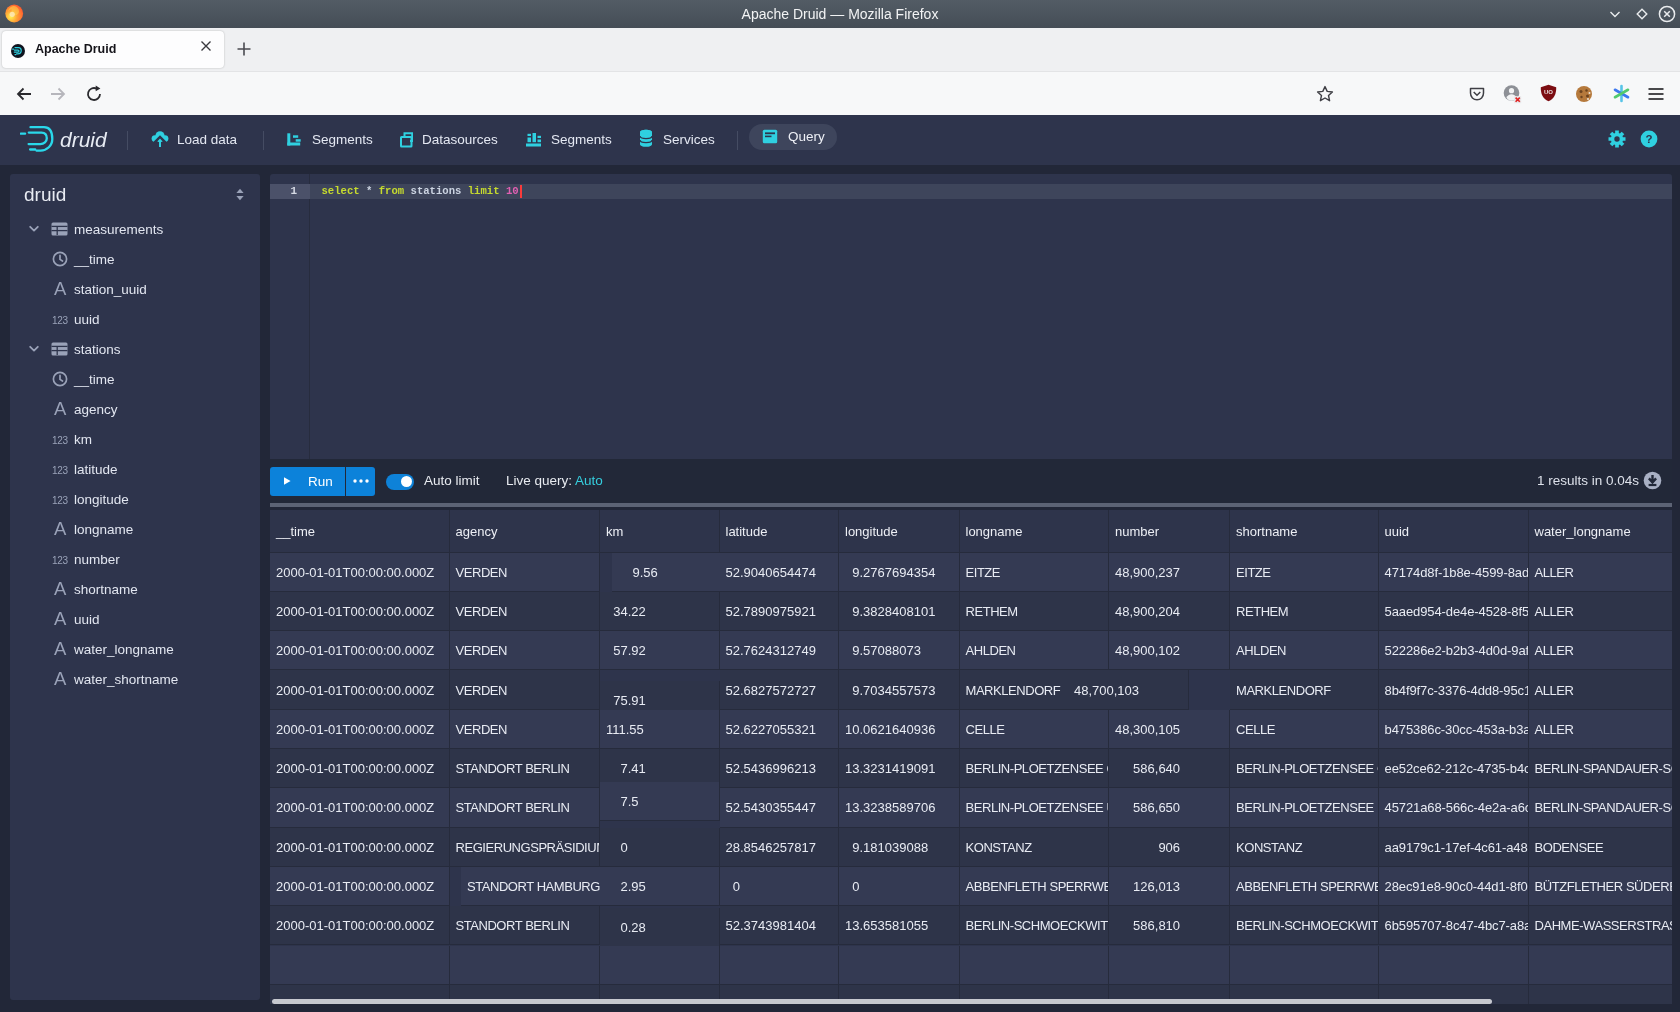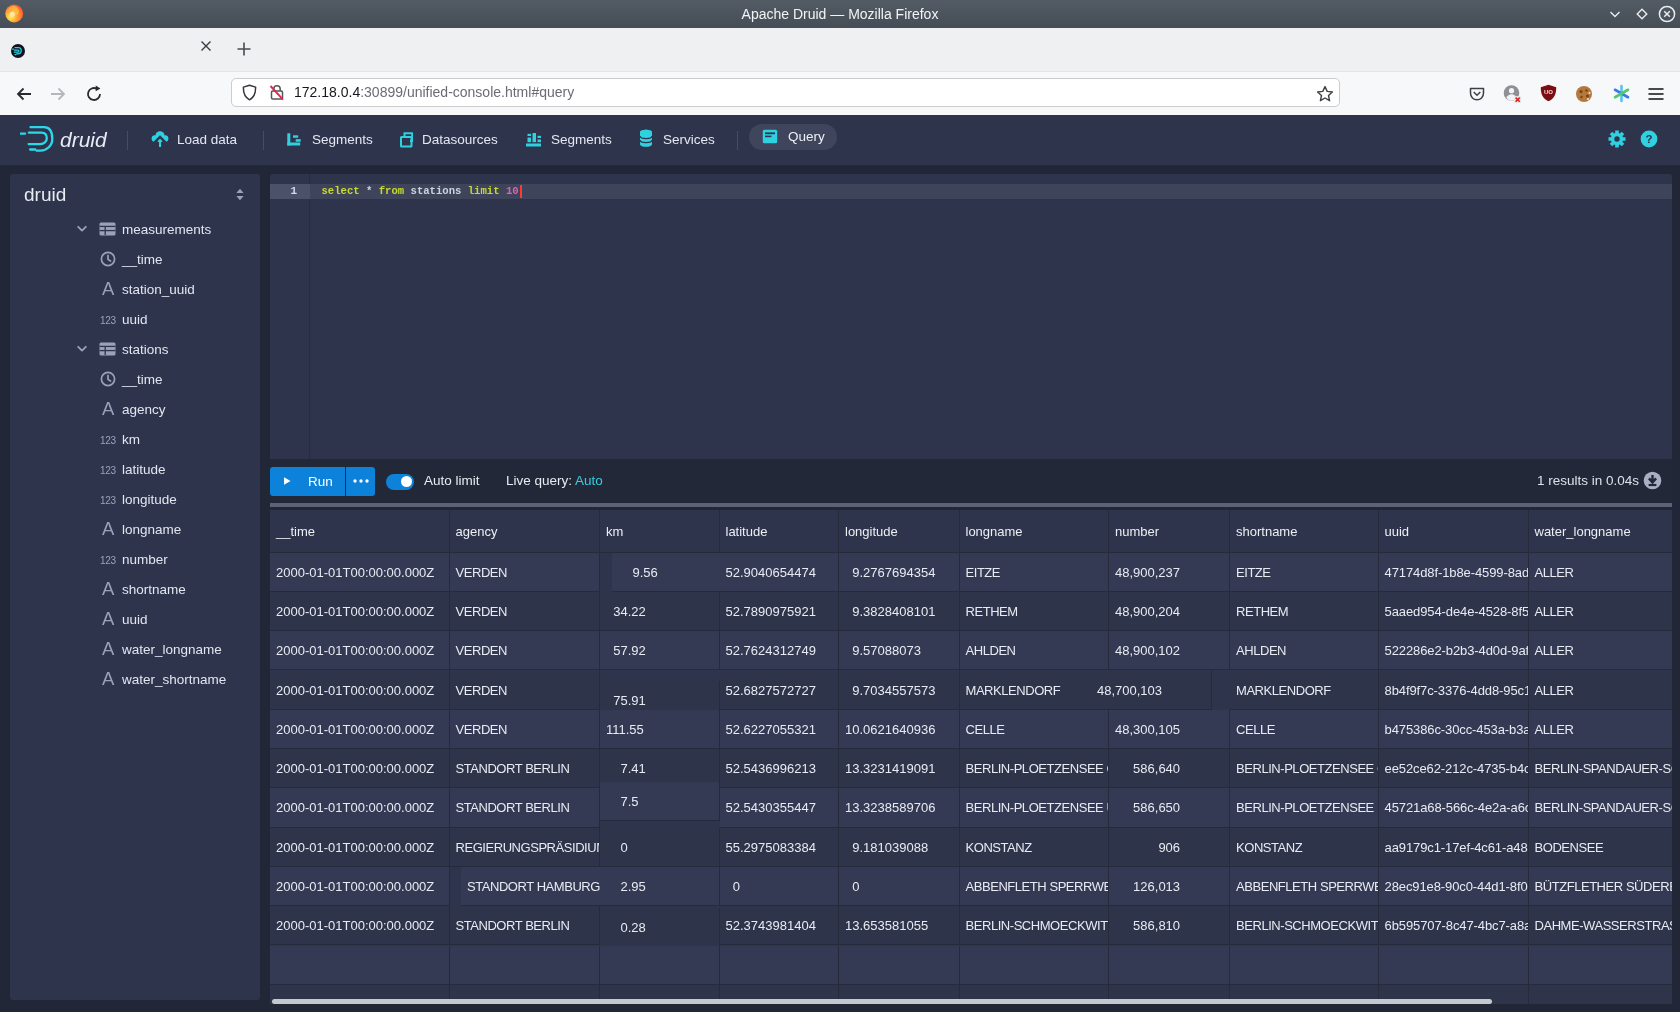--- a/index.html
+++ b/index.html
@@ -18,21 +18,21 @@
 #urltext .g { color:#6b6b74; }
 
 #dnav { position:absolute; left:0; top:115px; width:1680px; height:50px; background:#2e344c; }
 #dnav .item { position:absolute; top:0; height:50px; line-height:50px; color:#e4e8f2; font-size:13.5px; }
 #dnav .sep { position:absolute; top:16px; width:1px; height:19px; background:#454c63; }
 #qpill { position:absolute; left:749px; top:9px; width:88px; height:25.5px; background:#3e455c; border-radius:13px; }
 #qpill .t { position:absolute; left:39px; top:0; height:25.5px; line-height:25.5px; font-size:13.5px; color:#eef0f6;}
 
 #sidebar { position:absolute; left:10px; top:174px; width:250px; height:826px; background:#2e344c; border-radius:3px; }
 #sidebar .hdr { position:absolute; left:14px; top:10px; font-size:19px; color:#e9ecf3; }
-.trow { position:absolute; left:0; width:250px; height:30px; color:#e2e6f0; font-size:13.5px;margin-left:48px; }
+.trow { position:absolute; left:0; width:250px; height:30px; color:#e2e6f0; font-size:13.5px; }
 .trow .txt { position:absolute; left:64px; top:50%; transform:translateY(-50%); white-space:nowrap; }
 .tico { position:absolute; left:41px; top:50%; transform:translateY(-50%); }
 .cico { position:absolute; left:42px; top:50%; transform:translateY(-50%); }
 #editor { position:absolute; left:270px; top:174px; width:1402px; height:284.5px; background:#2e344c; border-radius:3px 3px 0 0; overflow:hidden;}
 #gutter { position:absolute; left:0; top:0; width:40px; height:284.5px; border-right:1px solid #272c3e; }
 #galine { position:absolute; left:0; top:9.9px; width:40px; height:15.2px; background:#4b5169; }
 #aline { position:absolute; left:40px; right:0; top:9.9px; height:15.2px; background:#3e455b; }
 #lnum { position:absolute; left:0; top:10.3px; width:27px; height:14.2px; line-height:14.2px; text-align:right; font-family:"Liberation Mono",monospace; font-size:11px; font-weight:700; color:#d6dae4; }
 #code { position:absolute; left:51.5px; top:10.3px; height:14.2px; line-height:14.2px; font-family:"Liberation Mono",monospace; font-size:10.6px; font-weight:700; white-space:pre; color:#ccd4e2; }
 #code .k { color:#c6da2e; } #code .n { color:#e060b2; }
@@ -89,20 +89,23 @@
       </svg>
     </div>
 <div class="abs" style="left:1658px;top:5px">
       <svg width="18" height="18" viewBox="0 0 18 18">
         <circle cx="9" cy="9" r="7.6" fill="none" stroke="#e9ebed" stroke-width="1.5"></circle>
         <path d="M6.2 6.2 L11.8 11.8 M11.8 6.2 L6.2 11.8" stroke="#e9ebed" stroke-width="1.5"></path>
       </svg>
     </div>
 </div>
 <div id="tabbar">
+    <div id="tab">
+      <div class="t">Apache Druid</div>
+    </div>
 <div class="abs" style="left:10.5px;top:16px">
       <svg width="14" height="14" viewBox="0 0 14 14">
         <circle cx="7" cy="7" r="7" fill="#10141f"></circle>
         <g fill="none" stroke="#2fd0e0" stroke-width="1.25" stroke-linecap="round">
           <path d="M4 3.6 H7.6 C9.6 3.6 10.2 5.2 10.2 6.6 C10.2 8.4 8.7 9.9 6.8 9.9 L5.6 9.9"></path>
           <path d="M3.4 6.1 H7 C7.8 6.1 8 6.6 8 7 C8 7.6 7.5 8 6.9 8 L3.3 8"></path>
           <path d="M1.6 5 L2.6 5"></path>
           <path d="M4 10.6 L4.8 10.6"></path>
         </g>
       </svg>
@@ -112,37 +115,20 @@
         <path d="M3.5 3.5 L12.5 12.5 M12.5 3.5 L3.5 12.5" stroke="#39393f" stroke-width="1.4"></path>
       </svg>
     </div>
 <div class="abs" style="left:236px;top:13px;opacity:0.9">
       <svg width="16" height="16" viewBox="0 0 16 16">
         <path d="M8 1.5 V14.5 M1.5 8 H14.5" stroke="#39393f" stroke-width="1.6"></path>
       </svg>
     </div>
 </div>
 <div id="urlrow">
-    <div id="urlbox">
-      <div id="urltext">172.18.0.4<span class="g">:30899/unified-console.html#query</span></div>
-<div class="abs" style="left:10px;top:5px">
-        <svg width="15" height="17" viewBox="0 0 15 17">
-          <path d="M7.5 1.2 L13.6 3.1 C13.8 8.5 12 13.3 7.5 15.8 C3 13.3 1.2 8.5 1.4 3.1 Z" fill="none" stroke="#35353b" stroke-width="1.5" stroke-linejoin="round"></path>
-        </svg>
-      </div>
-<div class="abs" style="left:36px;top:5px">
-        <svg width="19" height="17" viewBox="0 0 19 17">
-          <g fill="none" stroke="#55555c" stroke-width="1.5">
-            <rect x="3.5" y="7" width="11" height="8" rx="1.2"></rect>
-            <path d="M5.8 7 V5 A3.2 3.2 0 0 1 12.2 5 V7"></path>
-          </g>
-          <line x1="2.5" y1="2" x2="15" y2="15.6" stroke="#e22850" stroke-width="1.9"></line>
-        </svg>
-      </div>
-</div>
 <div class="abs" style="left:14px;top:12px">
       <svg width="20" height="20" viewBox="0 0 20 20">
         <path d="M17 10 H4 M9.5 4.5 L4 10 L9.5 15.5" fill="none" stroke="#2a2a2e" stroke-width="1.8"></path>
       </svg>
     </div>
 <div class="abs" style="left:48px;top:12px">
       <svg width="20" height="20" viewBox="0 0 20 20">
         <path d="M3 10 H16 M10.5 4.5 L16 10 L10.5 15.5" fill="none" stroke="#b6b6bc" stroke-width="1.8"></path>
       </svg>
     </div>
@@ -501,21 +487,21 @@
 <div class="cell odd" style="left:839px;top:121.1px;width:121px;height:39.3px"><span>48,900,102</span></div>
 <div class="cell odd caps" style="left:960px;top:121.1px;width:148.5px;height:39.3px"><span>AHLDEN</span></div>
 <div class="cell odd uu" style="left:1108.5px;top:121.1px;width:150.0px;height:39.3px"><span>522286e2-b2b3-4d0d-9af3-cbd07e9e2c70</span></div>
 <div class="cell odd caps" style="left:1258.5px;top:121.1px;width:178.5px;height:39.3px"><span>ALLER</span></div>
 <div class="cell even" style="left:0px;top:160.39999999999998px;width:179.5px;height:39.3px"><span>2000-01-01T00:00:00.000Z</span></div>
 <div class="cell even caps" style="left:179.5px;top:160.39999999999998px;width:150.5px;height:39.3px"><span>VERDEN</span></div>
 <div class="cell even" style="left:330px;top:171px;width:119.5px;height:39.3px"><span><i>0</i>75.91</span></div>
 <div class="cell even" style="left:449.5px;top:160.39999999999998px;width:119.5px;height:39.3px"><span>52.6827572727</span></div>
 <div class="cell even" style="left:569px;top:160.39999999999998px;width:120.5px;height:39.3px"><span><i>0</i>9.7034557573</span></div>
 <div class="cell even caps" style="left:689.5px;top:160.39999999999998px;width:149.5px;height:39.3px"><span>MARKLENDORF</span></div>
-<div class="cell even" style="left:821px;top:160.39999999999998px;width:121px;height:39.3px"><span>48,700,103</span></div>
+<div class="cell even" style="left:798px;top:160.39999999999998px;width:121px;height:39.3px"><span>48,700,103</span></div>
 <div class="cell even caps" style="left:960px;top:160.39999999999998px;width:148.5px;height:39.3px"><span>MARKLENDORF</span></div>
 <div class="cell even uu" style="left:1108.5px;top:160.39999999999998px;width:150.0px;height:39.3px"><span>8b4f9f7c-3376-4dd8-95c1-af9a0dc32d1e</span></div>
 <div class="cell even caps" style="left:1258.5px;top:160.39999999999998px;width:178.5px;height:39.3px"><span>ALLER</span></div>
 <div class="cell odd" style="left:0px;top:199.7px;width:179.5px;height:39.3px"><span>2000-01-01T00:00:00.000Z</span></div>
 <div class="cell odd caps" style="left:179.5px;top:199.7px;width:150.5px;height:39.3px"><span>VERDEN</span></div>
 <div class="cell odd" style="left:330px;top:199.7px;width:119.5px;height:39.3px"><span>111.55</span></div>
 <div class="cell odd" style="left:449.5px;top:199.7px;width:119.5px;height:39.3px"><span>52.6227055321</span></div>
 <div class="cell odd" style="left:569px;top:199.7px;width:120.5px;height:39.3px"><span>10.0621640936</span></div>
 <div class="cell odd caps" style="left:689.5px;top:199.7px;width:149.5px;height:39.3px"><span>CELLE</span></div>
 <div class="cell odd" style="left:839px;top:199.7px;width:121px;height:39.3px"><span>48,300,105</span></div>
@@ -538,21 +524,21 @@
 <div class="cell odd" style="left:449.5px;top:278.29999999999995px;width:119.5px;height:39.3px"><span>52.5430355447</span></div>
 <div class="cell odd" style="left:569px;top:278.29999999999995px;width:120.5px;height:39.3px"><span>13.3238589706</span></div>
 <div class="cell odd caps" style="left:689.5px;top:278.29999999999995px;width:149.5px;height:39.3px"><span>BERLIN-PLOETZENSEE UP</span></div>
 <div class="cell odd" style="left:839px;top:278.29999999999995px;width:121px;height:39.3px"><span><i>00,</i>586,650</span></div>
 <div class="cell odd caps" style="left:960px;top:278.29999999999995px;width:148.5px;height:39.3px"><span>BERLIN-PLOETZENSEE UP</span></div>
 <div class="cell odd uu" style="left:1108.5px;top:278.29999999999995px;width:150.0px;height:39.3px"><span>45721a68-566c-4e2a-a6cf-c33c0b92b1b0</span></div>
 <div class="cell odd caps" style="left:1258.5px;top:278.29999999999995px;width:178.5px;height:39.3px"><span>BERLIN-SPANDAUER-SCHIFFAHRTSKANAL</span></div>
 <div class="cell even" style="left:0px;top:317.59999999999997px;width:179.5px;height:39.3px"><span>2000-01-01T00:00:00.000Z</span></div>
 <div class="cell even caps" style="left:179.5px;top:317.59999999999997px;width:150.5px;height:39.3px"><span>REGIERUNGSPRÄSIDIUM TÜBINGEN</span></div>
 <div class="cell even" style="left:330px;top:317.59999999999997px;width:119.5px;height:39.3px"><span><i>00</i>0</span></div>
-<div class="cell even" style="left:449.5px;top:317.59999999999997px;width:119.5px;height:39.3px"><span>55.2975083384</span></div>
+<div class="cell even" style="left:449.5px;top:317.59999999999997px;width:119.5px;height:39.3px"><span>28.8546257817</span></div>
 <div class="cell even" style="left:569px;top:317.59999999999997px;width:120.5px;height:39.3px"><span><i>0</i>9.181039088</span></div>
 <div class="cell even caps" style="left:689.5px;top:317.59999999999997px;width:149.5px;height:39.3px"><span>KONSTANZ</span></div>
 <div class="cell even" style="left:839px;top:317.59999999999997px;width:121px;height:39.3px"><span><i>00,000,</i>906</span></div>
 <div class="cell even caps" style="left:960px;top:317.59999999999997px;width:148.5px;height:39.3px"><span>KONSTANZ</span></div>
 <div class="cell even uu" style="left:1108.5px;top:317.59999999999997px;width:150.0px;height:39.3px"><span>aa9179c1-17ef-4c61-a48a-74193fa7bfdf</span></div>
 <div class="cell even caps" style="left:1258.5px;top:317.59999999999997px;width:178.5px;height:39.3px"><span>BODENSEE</span></div>
 <div class="cell odd" style="left:0px;top:356.9px;width:179.5px;height:39.3px"><span>2000-01-01T00:00:00.000Z</span></div>
 <div class="cell odd caps" style="left:191px;top:356.9px;width:150.5px;height:39.3px"><span>STANDORT HAMBURG</span></div>
 <div class="cell odd" style="left:330px;top:356.9px;width:119.5px;height:39.3px"><span><i>00</i>2.95</span></div>
 <div class="cell odd" style="left:449.5px;top:356.9px;width:119.5px;height:39.3px"><span><i>0</i>0</span></div>

